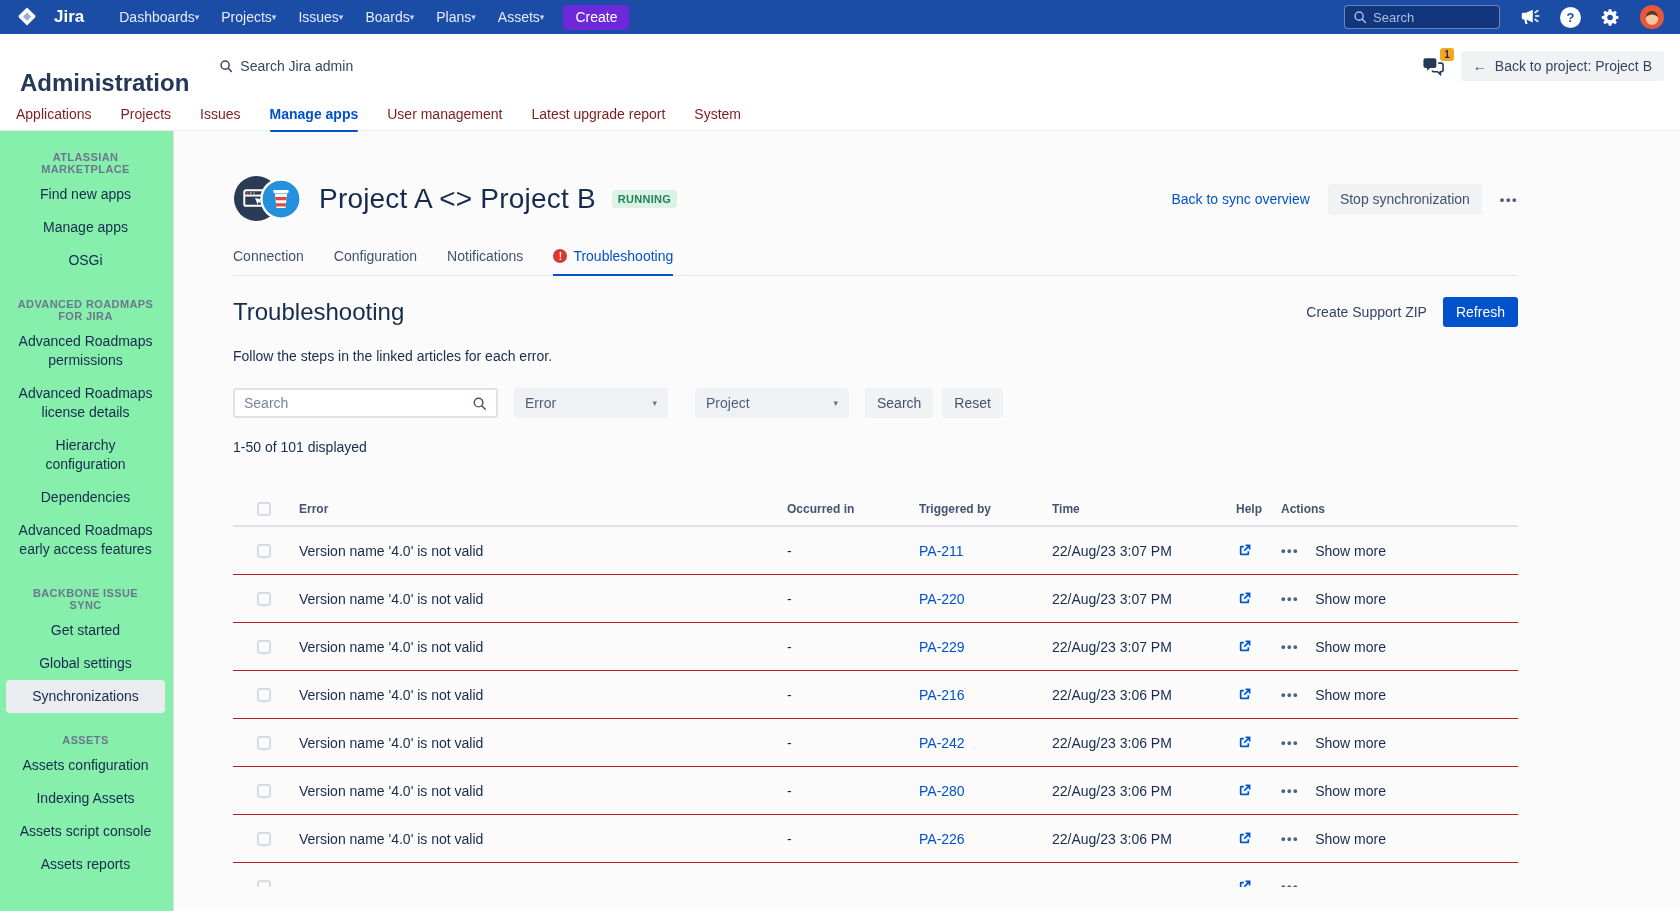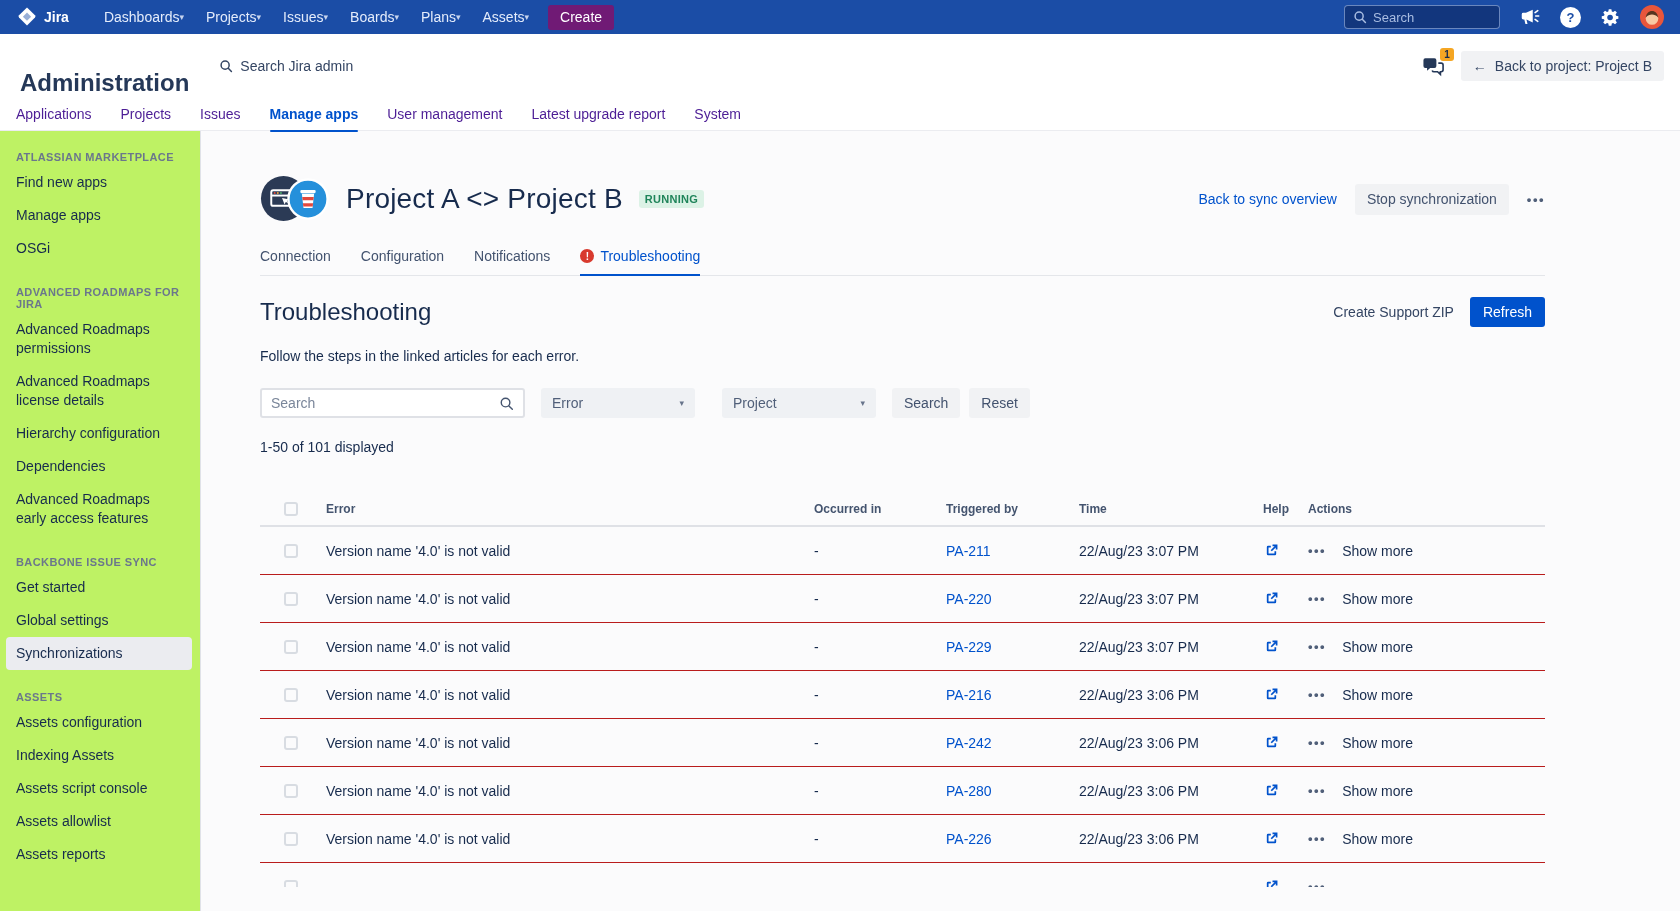--- a/index.html
+++ b/index.html
@@ -1,49 +1,49 @@
 <!DOCTYPE html>
 <html><head>
 <meta charset="utf-8">
 <style>
   * { margin:0; padding:0; box-sizing:border-box; }
   html,body { width:1680px; height:911px; overflow:hidden; background:#fff;
     font-family:"Liberation Sans","DejaVu Sans",sans-serif; color:#172B4D; }
 
   
   .topnav { height:34px; background:#1B4DA6; display:flex; align-items:center; padding:0 16px; }
-  .logo { display:flex; align-items:center; gap:6px; color:#fff; font-size:14px; font-weight:600; margin-right:24px; cursor:pointer; }
+  .logo { display:flex; align-items:center; gap:16px; color:#fff; font-size:17px; font-weight:600; margin-right:24px; cursor:pointer; }
   .nav-item { display:flex; align-items:center; padding:0 11px; height:34px; font-size:14px; color:#E4ECFB; cursor:pointer; }
   .chev { font-size:9px; opacity:.85; line-height:1; }
-  .create-btn { background:#701a75; color:#fff; border-radius:3px; height:25px; padding:0 12px; display:flex; align-items:center; font-size:14px; font-weight:500; margin-left:8px; cursor:pointer; }
+  .create-btn { background:#6d28d9; color:#fff; border-radius:3px; height:25px; padding:0 12px; display:flex; align-items:center; font-size:14px; font-weight:500; margin-left:8px; cursor:pointer; }
   .nav-right { margin-left:auto; display:flex; align-items:center; gap:19px; }
   .nav-search { width:156px; height:24px; background:rgba(10,32,84,.5); border:1px solid rgba(165,190,235,.6); border-radius:4px; display:flex; align-items:center; gap:6px; padding:0 8px; color:#A9BDE2; }
   .nav-search input { flex:1; min-width:0; background:transparent; border:none; outline:none; color:#E4ECFB; font-size:13px; font-family:inherit; }
   .nav-search input::placeholder { color:#A9BDE2; }
   .nav-ico { display:flex; align-items:center; cursor:pointer; }
   .help-circle { width:21px; height:21px; border-radius:50%; background:#fff; color:#1B4DA6; font-weight:700; font-size:13px; display:flex; align-items:center; justify-content:center; cursor:pointer; }
 
   
   .admin-header { height:64px; background:#fff; display:flex; align-items:center; padding:0 16px 0 20px; }
   .admin-title { font-size:24px; font-weight:700; color:#253858;margin-top:34px; }
   .admin-search { display:flex; align-items:center; gap:7px; margin-left:30px; font-size:14px; color:#344563; cursor:pointer; }
   .admin-right { margin-left:auto; display:flex; align-items:center; gap:15px; }
   .notif { position:relative; cursor:pointer; display:flex; }
   .notif-badge { position:absolute; top:-7px; right:-8px; background:#F5A623; color:#172B4D; font-size:10px; font-weight:700; padding:1px 4px; border-radius:3px; }
   .back-btn { background:#F1F2F4; border-radius:3px; height:30px; display:flex; align-items:center; gap:8px; padding:0 12px; font-size:14px; color:#344563; cursor:pointer; }
 
   
   .admin-tabs { height:33px; display:flex; align-items:center; padding-left:16px; border-bottom:1px solid #EBECF0; background:#fff; }
-  .atab { font-size:14px; color:#4c1d95; margin-right:29px; cursor:pointer; position:relative; height:33px; display:flex; align-items:center; }
+  .atab { font-size:14px; color:#7f1d1d; margin-right:29px; cursor:pointer; position:relative; height:33px; display:flex; align-items:center; }
   .atab.active { color:#0052CC; font-weight:600; }
   .atab.active::after { content:""; position:absolute; left:0; right:0; bottom:-1px; height:2px; background:#0052CC; border-radius:1px; }
 
   
   .layout { display:flex; height:780px; background:#FBFBFC; }
-  .sidebar { width:201px; flex-shrink:0; background:#bef264; border-right:1px solid #E0E2E8; padding:12px 8px 0 6px; }
+  .sidebar { width:174px; flex-shrink:0; background:#86efac; border-right:1px solid #E0E2E8; padding:12px 8px 0 6px;text-align:center; }
   .side-title { font-size:11px; font-weight:700; letter-spacing:.4px; color:#6B778C; padding:8px 10px 3px; }
   .side-item { font-size:14px; color:#172B4D; padding:7px 10px; border-radius:4px; line-height:19px; cursor:pointer; }
   .side-item.active { background:#EBECF0; font-weight:500; }
   .side-section { margin-bottom:13px; }
 
   .main { flex:1; overflow:hidden; }
   .content { margin-left:59px; width:1285px; }
 
   
   .sync-header { margin-top:44px; display:flex; align-items:center; }
@@ -216,21 +216,20 @@
       <div class="side-title">BACKBONE ISSUE SYNC</div>
       <div class="side-item">Get started</div>
       <div class="side-item">Global settings</div>
       <div class="side-item active">Synchronizations</div>
     </div>
     <div class="side-section">
       <div class="side-title">ASSETS</div>
       <div class="side-item">Assets configuration</div>
       <div class="side-item">Indexing Assets</div>
       <div class="side-item">Assets script console</div>
-      <div class="side-item">Assets allowlist</div>
       <div class="side-item">Assets reports</div>
     </div>
   </div>
 
   <div class="main">
     <div class="content">
 
       <div class="sync-header">
         <div class="app-icon">
           <svg class="c1" width="47" height="47" viewBox="0 0 48 48">

